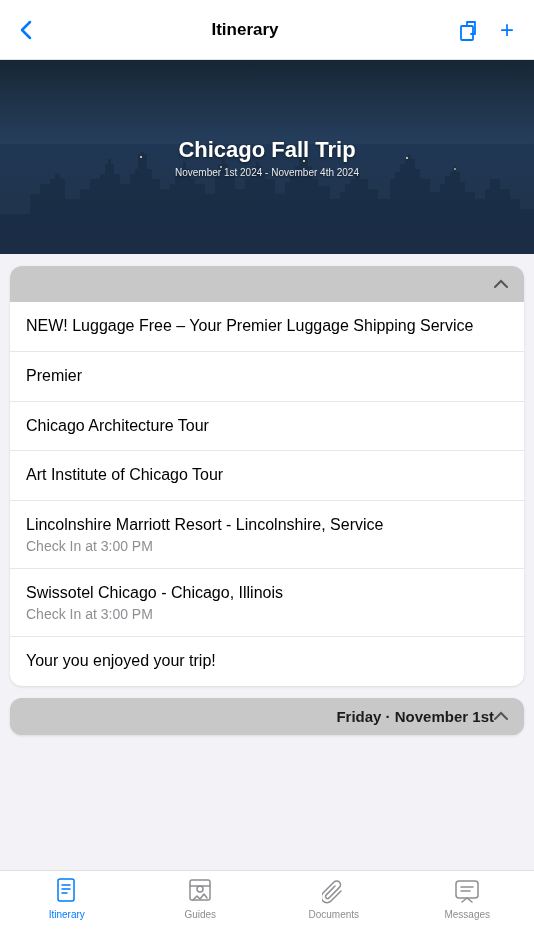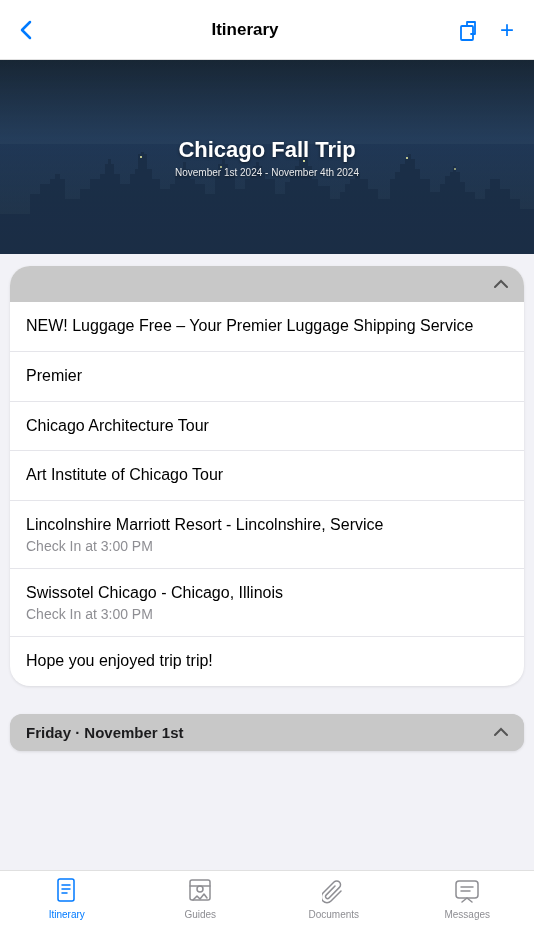--- a/index.html
+++ b/index.html
@@ -93,23 +93,23 @@
     .content {
       overflow-y: auto;
       height: calc(950px - 60px - 170px - 70px);
       background: #f2f2f7;
       padding: 12px 10px;
     }
 
     
     .section-card {
       background: #fff;
-      border-radius: 20px;
+      border-radius: 12px;
       overflow: hidden;
-      margin-bottom: 28px;
+      margin-bottom: 12px;
       box-shadow: 0 1px 3px rgba(0,0,0,0.1);
     }
     .section-header {
       background: #c8c8c8;
       padding: 10px 16px;
       display: flex;
       align-items: center;
       justify-content: space-between;
       cursor: pointer;
     }
@@ -144,21 +144,21 @@
       margin-top: 2px;
     }
 
     
     .friday-header {
       background: #c8c8c8;
       border-radius: 12px 12px 0 0;
       padding: 10px 16px;
       display: flex;
       align-items: center;
-      justify-content: space-between;
+      justify-content: flex-end;
       cursor: pointer;
     }
     .friday-section {
       background: #c8c8c8;
       border-radius: 12px;
       overflow: hidden;
       box-shadow: 0 1px 3px rgba(0,0,0,0.1);
     }
 
     
@@ -289,21 +289,21 @@
       <div class="list-item-title">Lincolnshire Marriott Resort - Lincolnshire, Service</div>
       <div class="list-item-subtitle">Check In at 3:00 PM</div>
     </div>
 
     <div class="list-item">
       <div class="list-item-title">Swissotel Chicago - Chicago, Illinois</div>
       <div class="list-item-subtitle">Check In at 3:00 PM</div>
     </div>
 
     <div class="list-item">
-      <div class="list-item-title">Hope you enjoyed trip trip!</div>
+      <div class="list-item-title">Your you enjoyed your trip!</div>
     </div>
   </div>
 
   <div class="friday-section">
     <div class="friday-header">
       <span class="section-header-text">Friday · November 1st</span>
       <span class="chevron-icon">
         <svg width="14" height="10" viewBox="0 0 14 10" fill="none" stroke="#555" stroke-width="2" stroke-linecap="round">
           <polyline points="1,8 7,2 13,8"></polyline>
         </svg>

